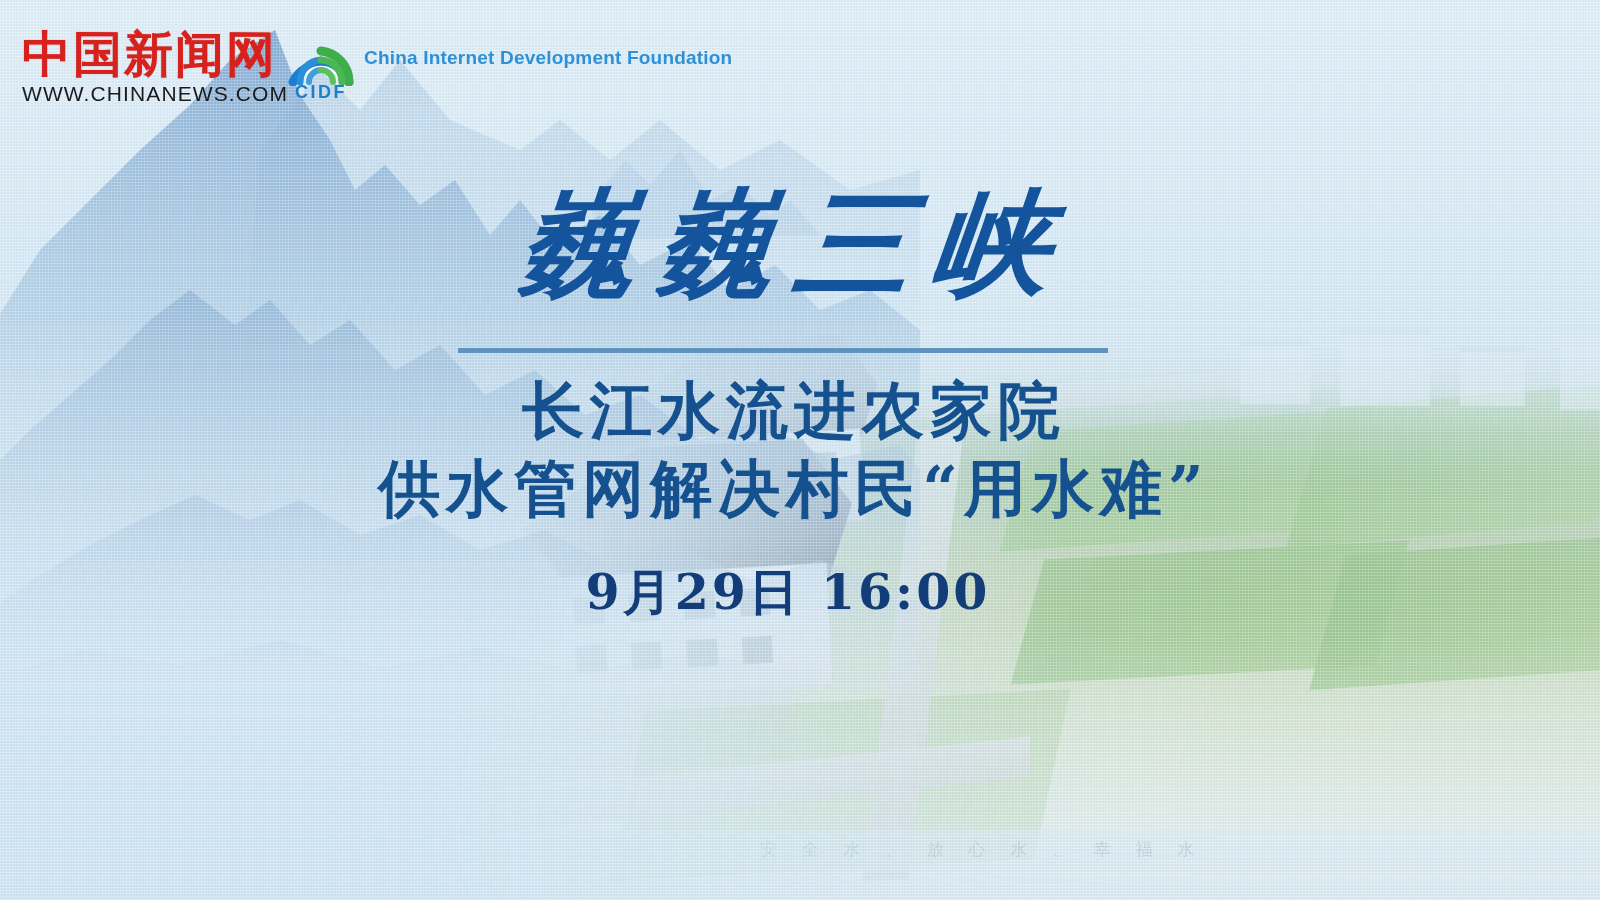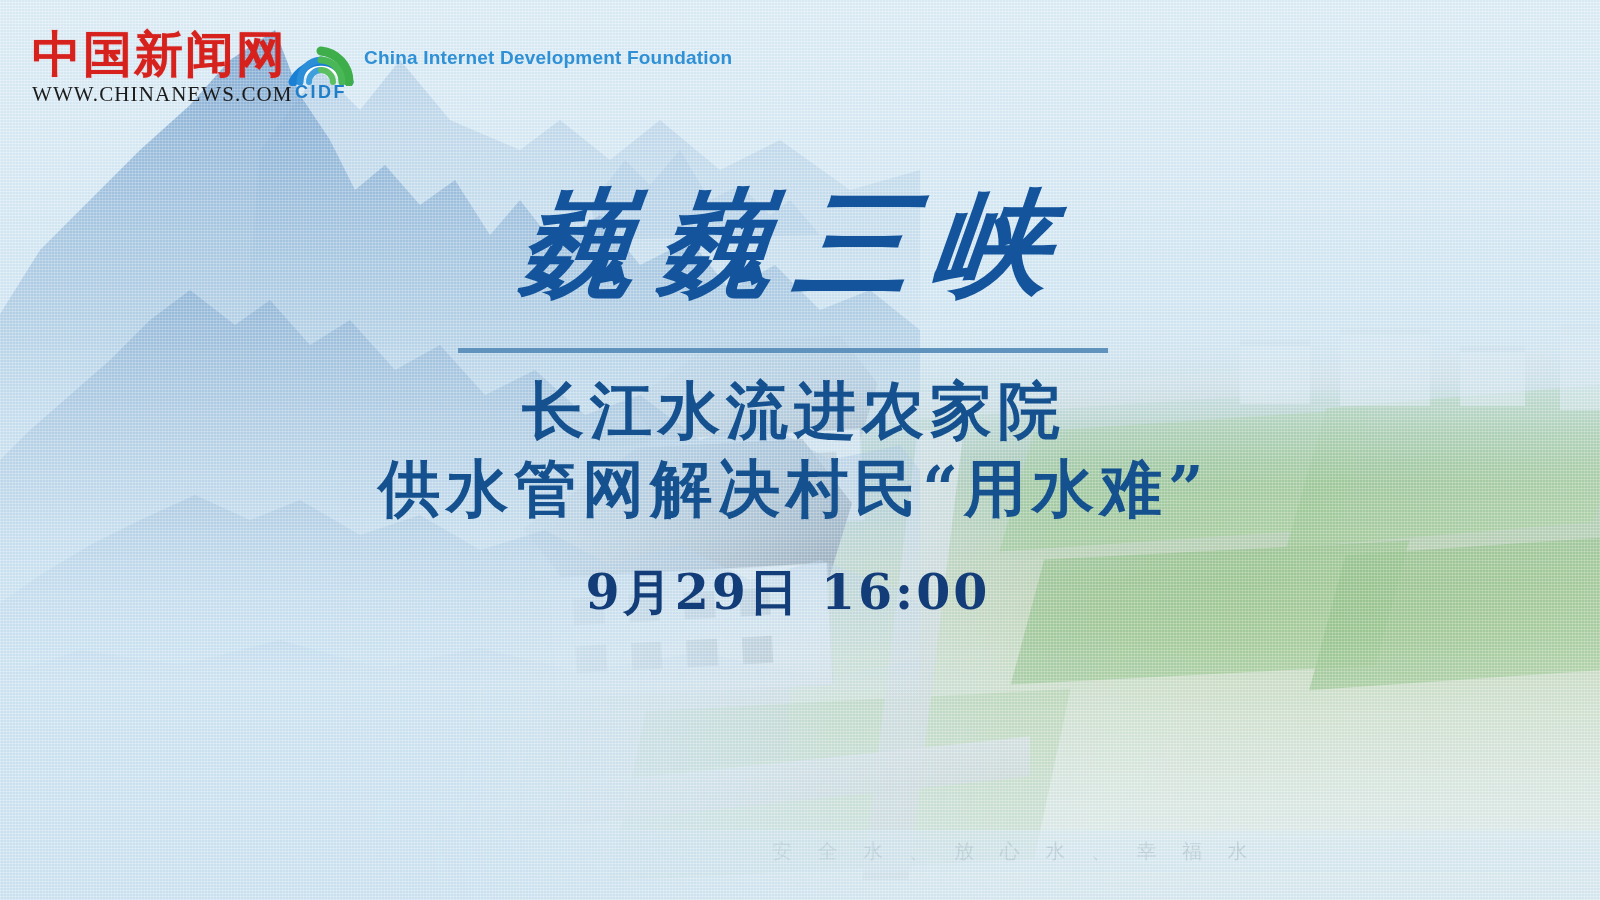--- a/index.html
+++ b/index.html
@@ -140,51 +140,50 @@
     position: absolute; inset: 0;
     background:
       linear-gradient(180deg, rgba(225,239,247,.55) 0%, rgba(225,239,247,.22) 22%, rgba(228,240,247,.18) 55%, rgba(222,236,246,.45) 88%, rgba(214,232,244,.7) 100%),
       linear-gradient(90deg, rgba(222,237,246,.92) 0%, rgba(222,237,246,.55) 18%, rgba(222,237,246,.18) 40%, rgba(226,239,247,.08) 70%, rgba(226,239,247,.14) 100%);
   }
   .photo-band {
     position: absolute; left: 0; right: 0; bottom: 28px; height: 42px;
     background: rgba(214,232,243,.58);
   }
   .photo-band .bandtext {
-    position: absolute; left: 442px; top: 8px;
-    font-size: 20px; letter-spacing: 10px;
+    position: absolute; left: 430px; top: 8px;
+    font-size: 17px; letter-spacing: 10px;
     color: rgba(108,140,150,.30);
     white-space: nowrap;
   }
 
   
   .ink { position: absolute; left: 0; top: 0; width: 920px; height: 700px; }
   .ink svg { display: block; width: 100%; height: 100%; }
 
   
   .logos { position: absolute; left: 0; top: 0; width: 100%; height: 130px; }
 
-  .cn-logo { position: absolute; left: 32px; top: 28px; }
+  .cn-logo { position: absolute; left: 22px; top: 28px; }
   .cn-logo .cn-zh {
     font-family: "DejaVu Serif", "Liberation Serif", serif;
     font-weight: 700;
     font-size: 49px;
     line-height: 52px;
     color: #d7211d;
     letter-spacing: 2px;
     white-space: nowrap;
     text-shadow: 0 0 1px rgba(215,33,29,.6);
   }
   .cn-logo .cn-url {
     margin-top: 2px;
     font-size: 21px;
     letter-spacing: 1.1px;
     color: #1b1b1b;
     white-space: nowrap;
-    font-family: Liberation Serif, serif;
   }
 
   .cidf { position: absolute; left: 288px; top: 42px; display: flex; align-items: flex-start; }
   .cidf-mark { position: relative; width: 66px; height: 64px; }
   .cidf-mark svg { display: block; }
   .cidf-mark .cidf-abbr {
     position: absolute; left: 0; top: 40px; width: 66px; text-align: center;
     font-size: 18px; font-weight: 700; letter-spacing: 2.5px; color: #1f7ec9;
   }
   .cidf-text { margin-left: 10px; padding-top: 2px; }

